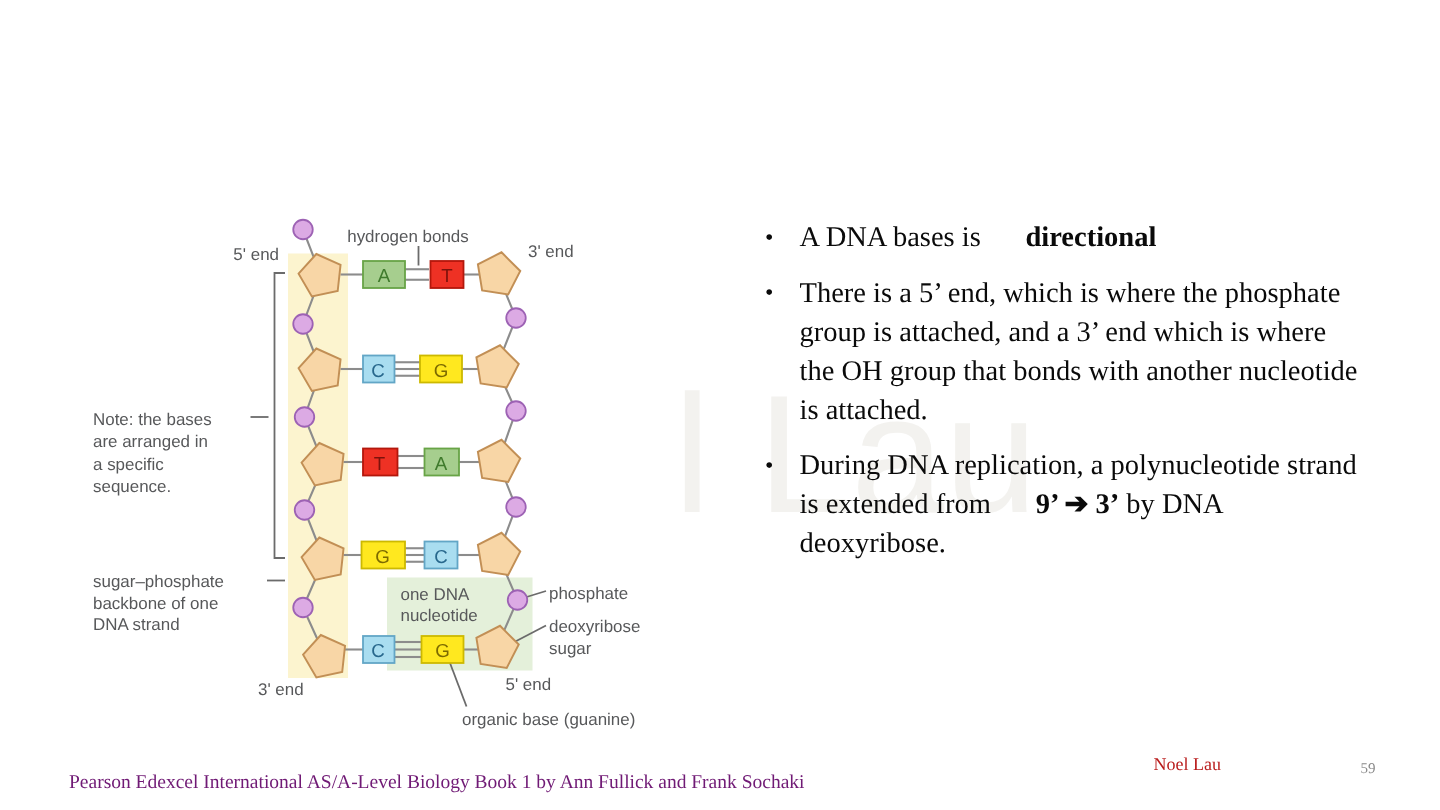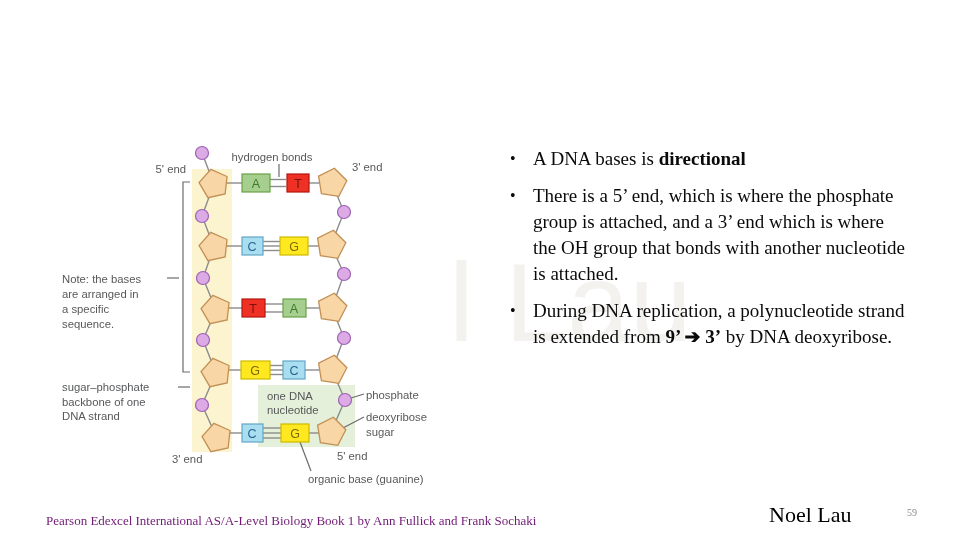--- a/index.html
+++ b/index.html
@@ -17,37 +17,37 @@
     color:rgba(140,125,100,0.10); font-family:Liberation Sans, sans-serif;
     white-space:nowrap; user-select:none;
   }
   .bullets {
     position:absolute; left:510px; top:146px; width:398px;
     font-size:19px; line-height:26px; color:#0a0a0a; list-style:none;
     margin:0; padding:0;
   }
   .bullet { display:flex; margin-bottom:11px; }
   .bullet .dot { width:23px; flex:none; font-size:16px; }
-  .bullet b { font-weight:bold; }
+  .bullet b { font-weight:bold;margin-left:25px; }
   .diagram { position:absolute; left:0; top:0; }
   .dlabel {
     font-family:"Liberation Sans", sans-serif; font-size:11.3px; fill:#57585a;
   }
   .bletter {
     font-family:"Liberation Sans", sans-serif; font-size:12.5px;
     text-anchor:middle;
   }
   .lA { fill:#3f7a2c; } .lT { fill:#7c120b; } .lC { fill:#27678c; } .lG { fill:#7c6a00; }
   .rowline { stroke:#8c8c8c; stroke-width:1.4; }
   .pointer { stroke:#6b6b6b; stroke-width:1.2; fill:none; }
   .citation {
     position:absolute; left:46px; top:513px; font-size:13px; color:#701a75;
     white-space:nowrap;
   }
-  .author { position:absolute; left:769px; top:502px; font-size:22px; color:#000000;text-align:center; }
+  .author { position:absolute; left:769px; top:502px; font-size:12px; color:#b91c1c;text-align:center; }
   .pageno {
     position:absolute; left:874px; top:507px; font-size:10px; color:#8a8a8a;
     font-family:"Liberation Serif", serif;
     padding-left:33px;
   }
 </style>
 </head>
 <body>
 
 <div class="slide">

